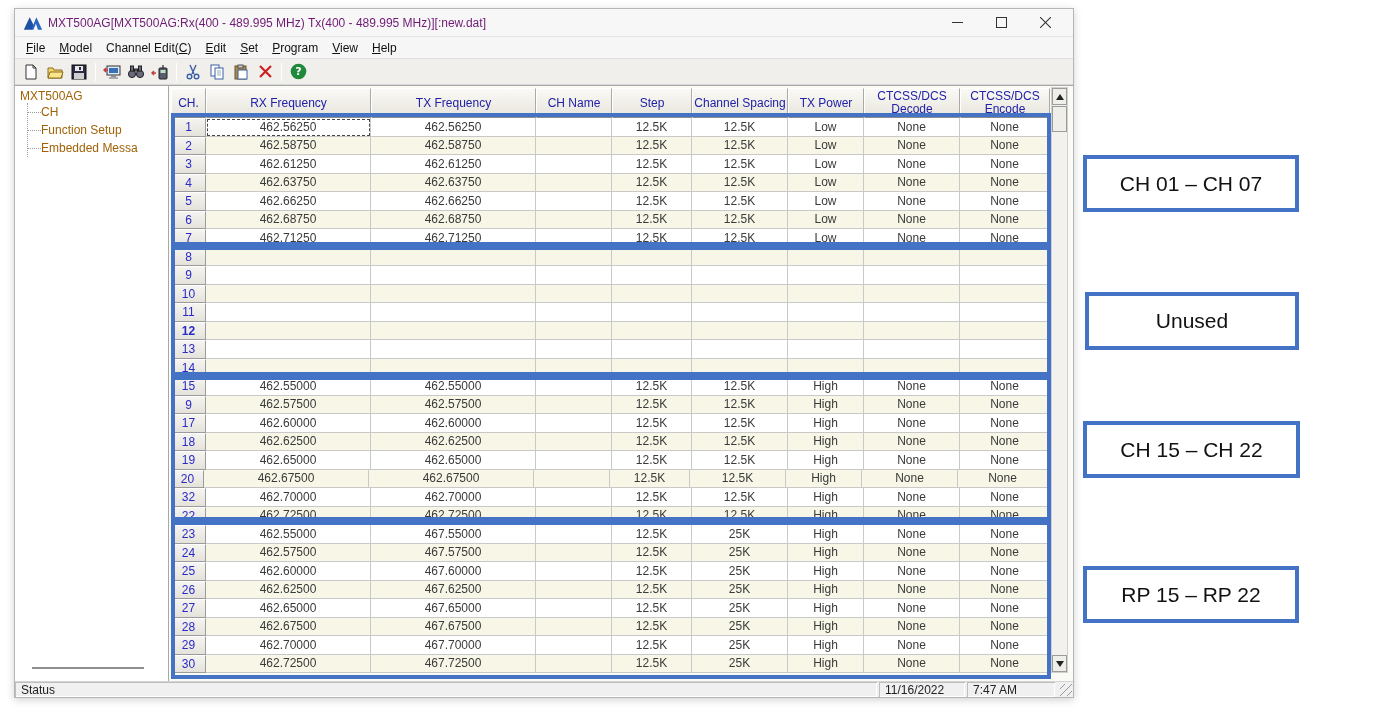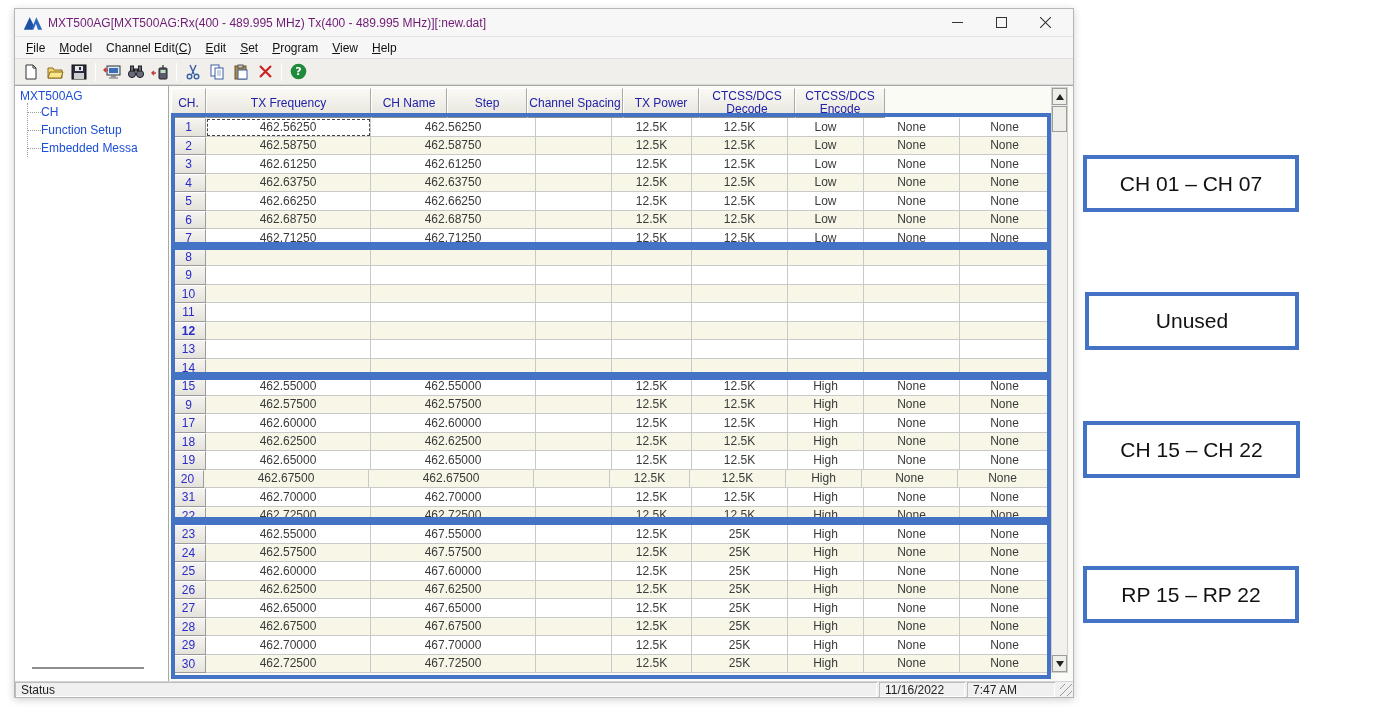--- a/index.html
+++ b/index.html
@@ -21,21 +21,21 @@
   .menu-item { font-size:12px; color:#111; padding:2px 7px; white-space:nowrap; }
   .menu-item .acc { text-decoration:underline; }
 
   .toolbar { height:26px; background:#F0EFEC; display:flex; align-items:center; padding-left:4px; border-bottom:1px solid #D8D8D8; }
   .tb-btn { width:24px; height:22px; display:flex; align-items:center; justify-content:center; border:1px solid transparent; background:transparent; }
   .tb-sep { width:1px; height:18px; background:#C9C9C9; margin:0 4px; border-right:1px solid #fff; }
 
   
   .content { position:absolute; top:76px; bottom:16px; left:0; right:0; display:flex; }
   .tree-panel { width:154px; background:#fff; border-right:1px solid #A8A8A8; border-top:1px solid #A8A8A8;
-                font-size:12px; color:#1d4ed8; padding:3px 0 4px 3px; position:relative; overflow:hidden; }
+                font-size:12px; color:#a16207; padding:3px 0 4px 3px; position:relative; overflow:hidden; }
   .tree-root { padding-left:2px; white-space:nowrap; }
   .tree-children { margin-left:9px; border-left:1px dotted #9a9a9a; }
   .tree-item { display:flex; align-items:center; height:18px; white-space:nowrap; }
   .tree-connector { width:13px; border-top:1px dotted #9a9a9a; flex:0 0 auto; }
   .tree-divider { position:absolute; left:17px; bottom:12px; width:112px; height:2px; background:#8F8F8F; }
 
   .table-wrap { flex:1; position:relative; background:#FBFBF6; border-top:1px solid #A8A8A8; overflow:hidden; }
   .grid { position:absolute; left:2px; top:2px; }
   .grid-header { display:flex; }
   .hcell { height:30px; background:linear-gradient(#FAF9F5,#E7E5DC); border:1px solid #fff;
@@ -220,20 +220,21 @@
             <span>Embedded Messa</span>
           </div>
         </div>
         <div class="tree-divider"></div>
       </div>
 
       <div class="table-wrap">
         <div class="grid" id="grid">
             <div class="grid-header">
               <div class="hcell" style="width: 35px;">CH.</div>
+              <div class="hcell" style="width: 165px;">RX Frequency</div>
               <div class="hcell" style="width: 165px;">TX Frequency</div>
               <div class="hcell" style="width: 76px;">CH Name</div>
               <div class="hcell" style="width: 80px;">Step</div>
               <div class="hcell" style="width: 96px;">Channel Spacing</div>
               <div class="hcell" style="width: 76px;">TX Power</div>
               <div class="hcell" style="width: 96px;">CTCSS/DCS Decode</div>
               <div class="hcell" style="width: 90px;">CTCSS/DCS Encode</div>
             </div>
             <div class="grid-body">
               <div class="row">
@@ -450,21 +451,21 @@
                 <div class="cell" style="width: 165px;">462.67500</div>
                 <div class="cell" style="width: 165px;">462.67500</div>
                 <div class="cell" style="width: 76px;"></div>
                 <div class="cell" style="width: 80px;">12.5K</div>
                 <div class="cell" style="width: 96px;">12.5K</div>
                 <div class="cell" style="width: 76px;">High</div>
                 <div class="cell" style="width: 96px;">None</div>
                 <div class="cell" style="width: 90px;">None</div>
               </div>
               <div class="row">
-                <div class="rnum" style="width: 35px;">31</div>
+                <div class="rnum" style="width: 35px;">32</div>
                 <div class="cell" style="width: 165px;">462.70000</div>
                 <div class="cell" style="width: 165px;">462.70000</div>
                 <div class="cell" style="width: 76px;"></div>
                 <div class="cell" style="width: 80px;">12.5K</div>
                 <div class="cell" style="width: 96px;">12.5K</div>
                 <div class="cell" style="width: 76px;">High</div>
                 <div class="cell" style="width: 96px;">None</div>
                 <div class="cell" style="width: 90px;">None</div>
               </div>
               <div class="row alt">

